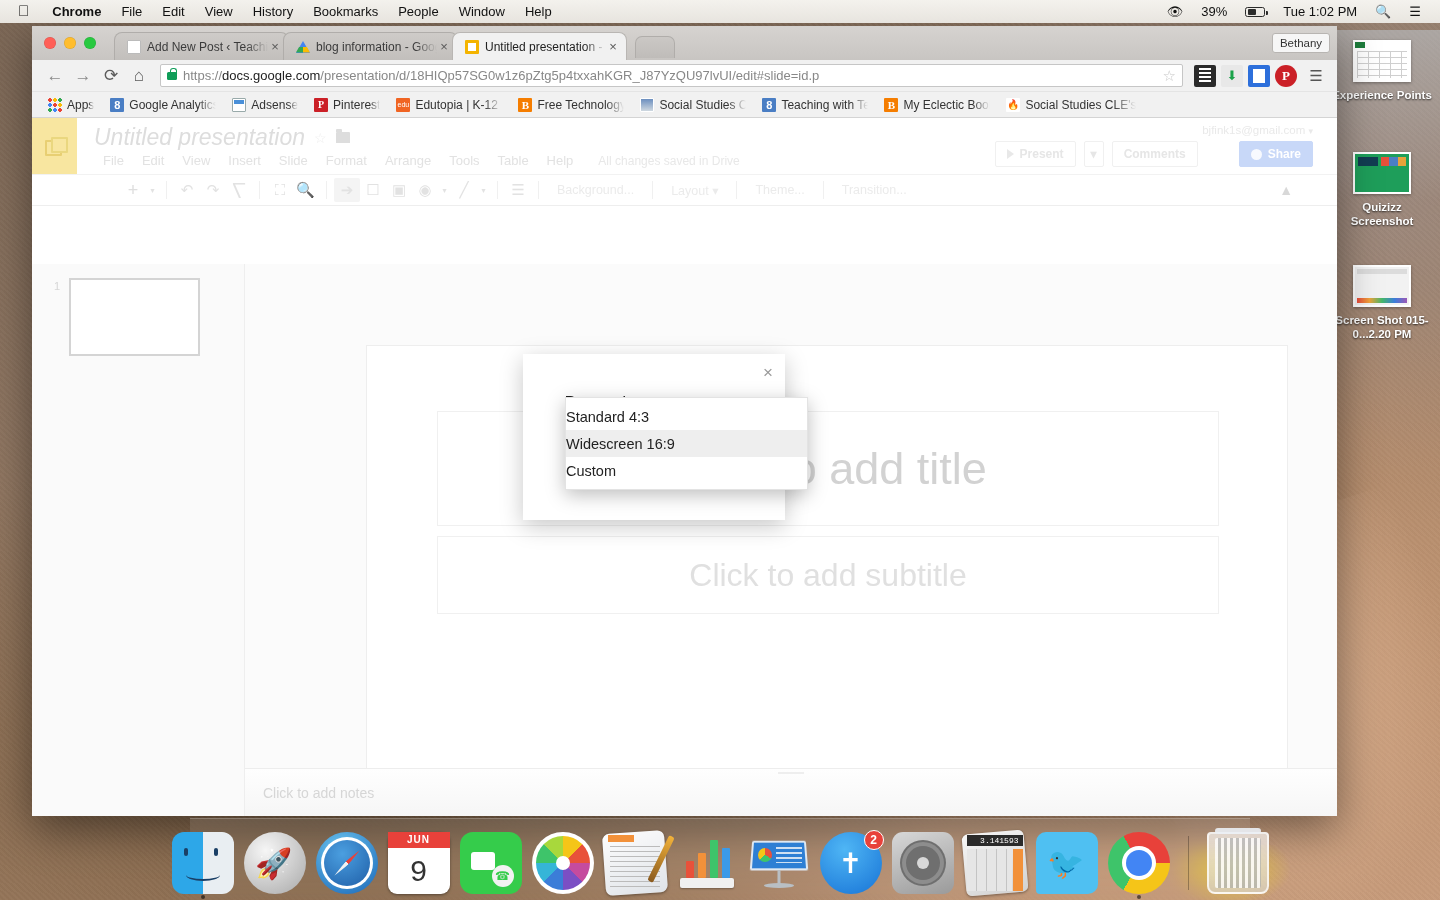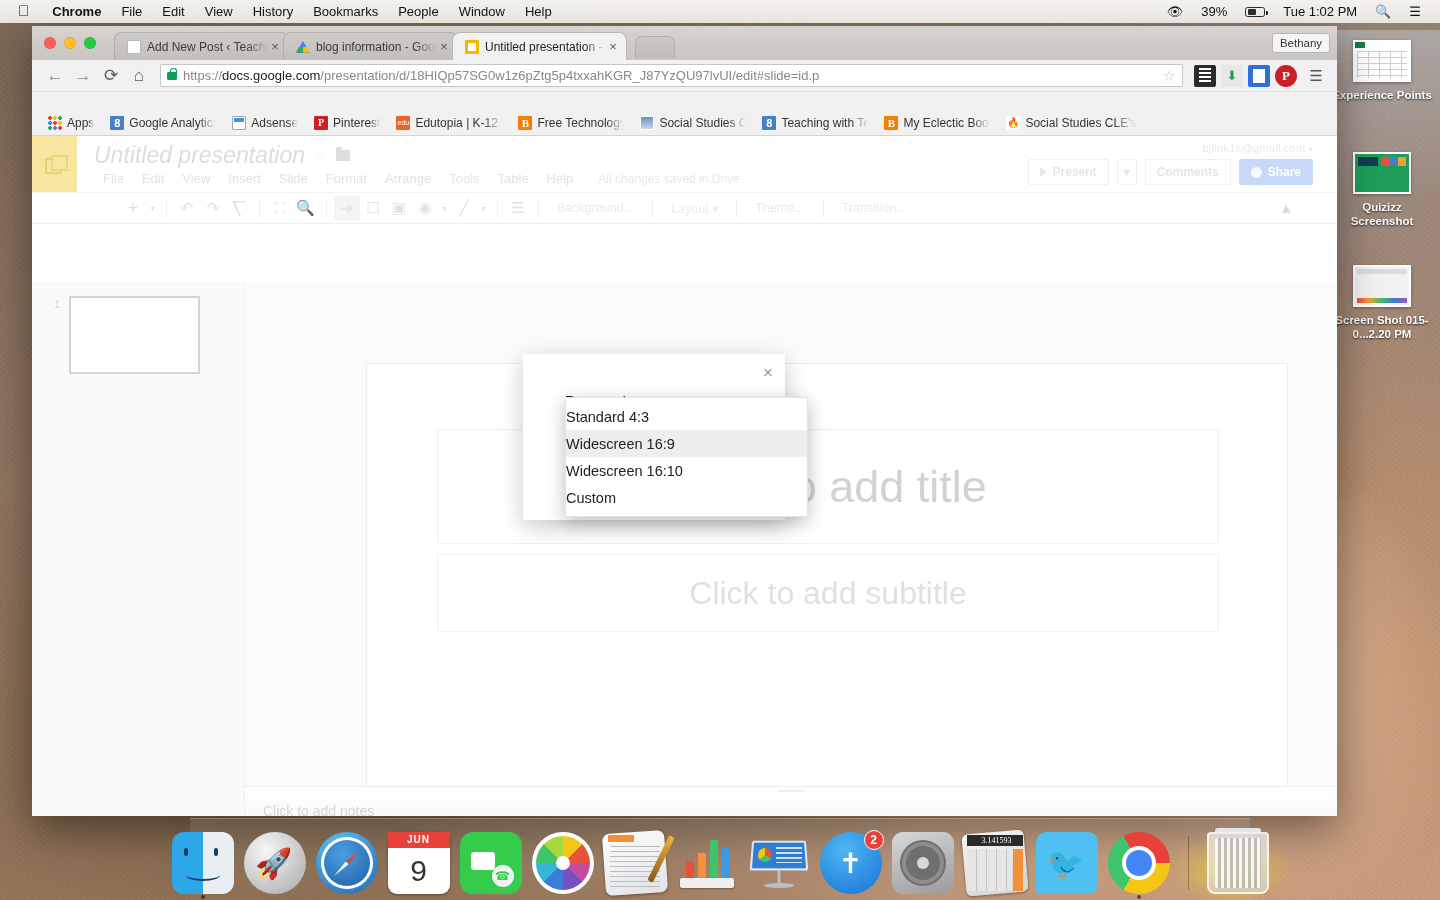--- a/index.html
+++ b/index.html
@@ -148,21 +148,21 @@
   .ext-blue{ background:#2d6fdb; border-radius:2px; }
   .ext-blue::after{content:""; position:absolute; inset:4px 5px; background:#fff;}
   .ext-pin{ background:#cb2027; border-radius:50%; }
   .ext-pin::after{content:"P"; position:absolute; inset:0; color:#fff; font-size:13px; font-weight:bold; text-align:center; line-height:22px; font-family:"Liberation Serif",serif;}
   .hamb { width:22px; margin-left:6px; color:#555; font-size:15px; text-align:center;}
 
   
   #bookmarks {
     height:26px; background:#f1f1f1; display:flex; align-items:center;
     padding-left:8px; gap:0px; border-bottom:1px solid #d4d4d4;
-    font-size:12px; color:#333; overflow:hidden; white-space:nowrap;margin-top:18px;
+    font-size:12px; color:#333; overflow:hidden; white-space:nowrap;
   }
   .bm { display:flex; align-items:center; padding:0 8px; max-width:122px; overflow:hidden; flex:none;}
   .bm .bi { width:14px; height:14px; margin-right:5px; flex:none; position:relative; border-radius:1px;}
   .bm .bl {
     overflow:hidden;
     -webkit-mask-image: linear-gradient(90deg,#000 80%, transparent 100%);
             mask-image: linear-gradient(90deg,#000 80%, transparent 100%);
   }
   .bi-apps{ background:
      radial-gradient(circle 2px at 2px 2px,#ea4335 99%,transparent),
@@ -207,21 +207,21 @@
   #menurow .m { font-size:13px; color:#e2e2e2; padding: 3px 9px; }
   #saved { font-size:12px; color:#e8e8e8; padding-left:16px; white-space:nowrap;}
   #header-right { position:absolute; right:24px; top:6px; text-align:right; }
   #acct { font-size:11.5px; color:#e9e9e9; }
   #acct .carret{ font-size:9px; }
   #hdr-btns { display:flex; align-items:center; gap:8px; margin-top:5px; }
   .hbtn { height:26px; border:1px solid #f0f0f0; border-radius:2px; display:flex; align-items:center;
           padding:0 11px; font-size:12px; color:#e6e6e6; font-weight:bold; background:#fff; }
   .hbtn .play { width:0;height:0; border-left:7px solid #e8e8e8; border-top:5px solid transparent; border-bottom:5px solid transparent; margin-right:6px;}
   .hbtn.drop { padding:0 6px; }
-  .hbtn.share { background:#c8d8f8; border-color:#c8d8f8; color:#fff; }
+  .hbtn.share { background:#c8d8f8; border-color:#c8d8f8; color:#fff;margin-left:33px; }
   .hbtn.share .pers{ width:11px;height:11px; border-radius:50%; background:#fff; opacity:.85; margin-right:6px; position:relative;}
 
   
   #toolbar { height:32px; border-top:1px solid #f2f2f2; border-bottom:1px solid #eee;
              display:flex; align-items:center; padding-left:88px; gap:0; position:relative; }
   .tsep { width:1px; height:18px; background:#f0f0f0; margin:0 7px; }
   .tbtn { width:26px; height:24px; display:flex; align-items:center; justify-content:center;
           color:#e2e2e2; font-size:15px; position:relative; }
   .tbtn.sel { background:#f4f4f4; border-radius:2px; }
   .tbtn.sm { width:13px; font-size:8px; }
@@ -354,21 +354,21 @@
     color:#fff;font-size:12px;font-weight:bold;display:flex;align-items:center;justify-content:center;
     border:1.5px solid #fff; z-index:3;}
   .ic-sysprefs{ background:linear-gradient(160deg,#d8d8d8,#9a9a9a); border-radius:11px;}
   .gear{position:absolute;left:50%;top:50%;width:34px;height:34px;transform:translate(-50%,-50%);
     border-radius:50%;background:#6f6f6f;
     box-shadow:0 0 0 4px #8d8d8d, 0 0 0 6px #6f6f6f;}
   .gear::after{content:"";position:absolute;left:50%;top:50%;width:12px;height:12px;border-radius:50%;
     background:#d8d8d8;transform:translate(-50%,-50%);}
   .ic-calc{ background:linear-gradient(160deg,#f6f6f6,#d2d2d2); border-radius:6px; transform:rotate(-5deg); box-shadow:0 1px 3px rgba(0,0,0,.4);}
   .calc-disp{position:absolute;left:3px;top:3px;right:3px;height:11px;background:#2b2b2b;color:#fff;font-size:8px;
-    text-align:right;padding-right:11px;line-height:11px;font-family:Liberation Serif, serif;}
+    text-align:right;padding-right:4px;line-height:11px;font-family:Liberation Mono, monospace;}
   .calc-keys{position:absolute;left:3px;top:17px;right:14px;bottom:3px;
     background:repeating-linear-gradient(90deg,#e6e6e6 0 9px,#c4c4c4 9px 10px),
                repeating-linear-gradient(180deg,#e6e6e6 0 8px,#c4c4c4 8px 9px);}
   .calc-orange{position:absolute;right:3px;top:17px;width:10px;bottom:3px;background:#f2913a;}
   .ic-twitter{ background:#4fc0f2; border-radius:10px 10px 10px 4px;}
   .tw-bird{position:absolute;inset:0;display:flex;align-items:center;justify-content:center;font-size:30px;color:#111;}
   .ic-chrome{ background:#fff; border-radius:50%; overflow:hidden;
     background: conic-gradient(from -30deg, #e8413a 0 120deg, #f5c518 120deg 240deg, #3ec46a 240deg 360deg);}
   .chrome-hub{position:absolute;left:50%;top:50%;width:26px;height:26px;border-radius:50%;background:#4285f4;
     transform:translate(-50%,-50%);box-shadow:0 0 0 4px #fff;}
@@ -620,21 +620,20 @@
 </div>
 
 <div id="dialog">
   <span id="dlg-close">×</span>
   <span id="dlg-title">Page setup</span>
 </div>
 
 <div id="dropdown">
   <div class="dd-item">Standard 4:3</div>
   <div class="dd-item hl">Widescreen 16:9</div>
-  <div class="dd-item">Widescreen 16:10</div>
   <div class="dd-item">Custom</div>
 </div>
 
 <div style="position:absolute; left:1272px; top:33px; width:58px; height:20px; background:#f6f6f6;
             border:1px solid #b8b5b2; border-radius:3px; display:flex; align-items:center;
             justify-content:center; font-size:11.5px; color:#333; z-index:45;">Bethany</div>
 
 <div id="dock">
   <div class="dock-item">
     <span class="ic ic-finder"></span>

